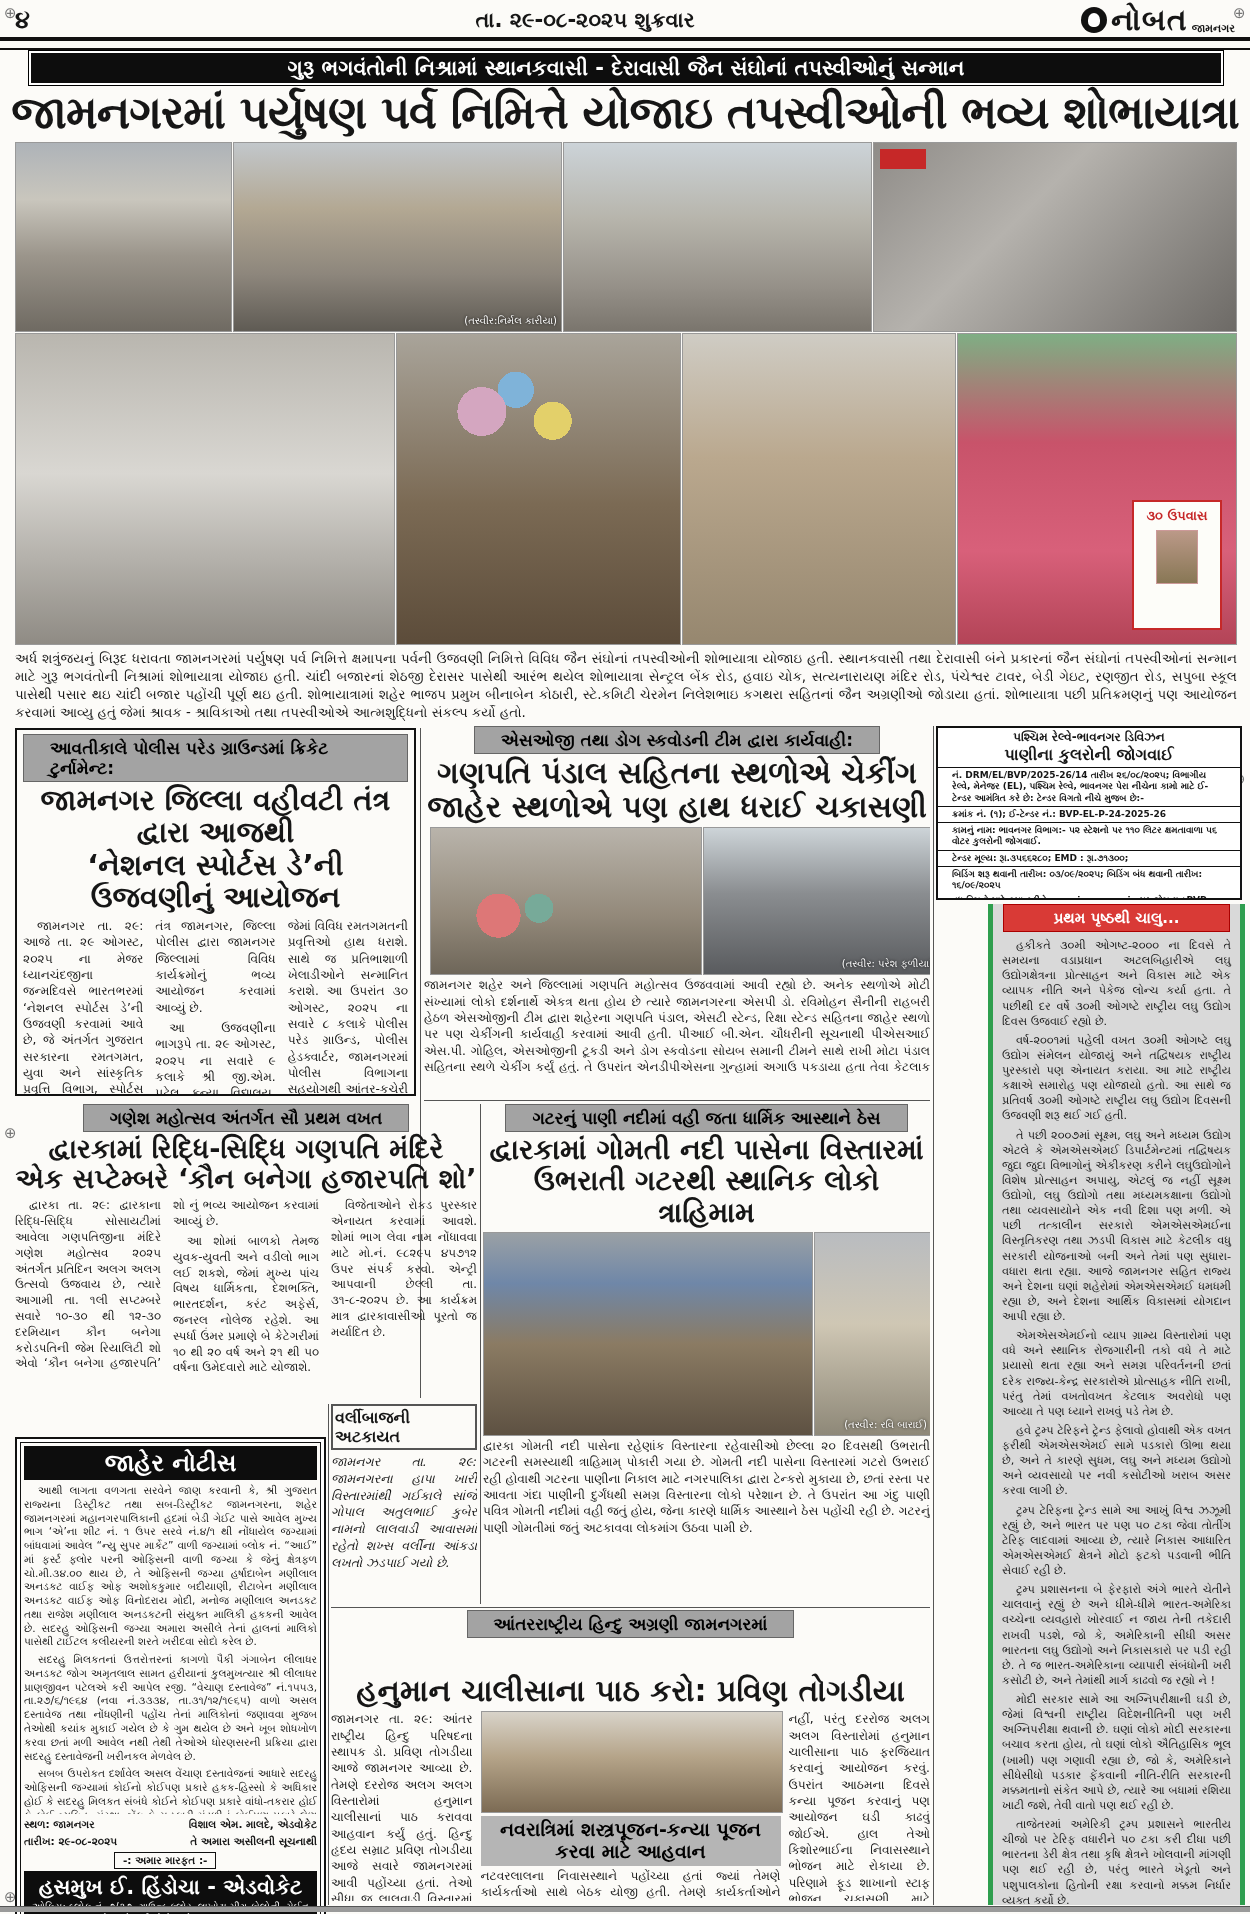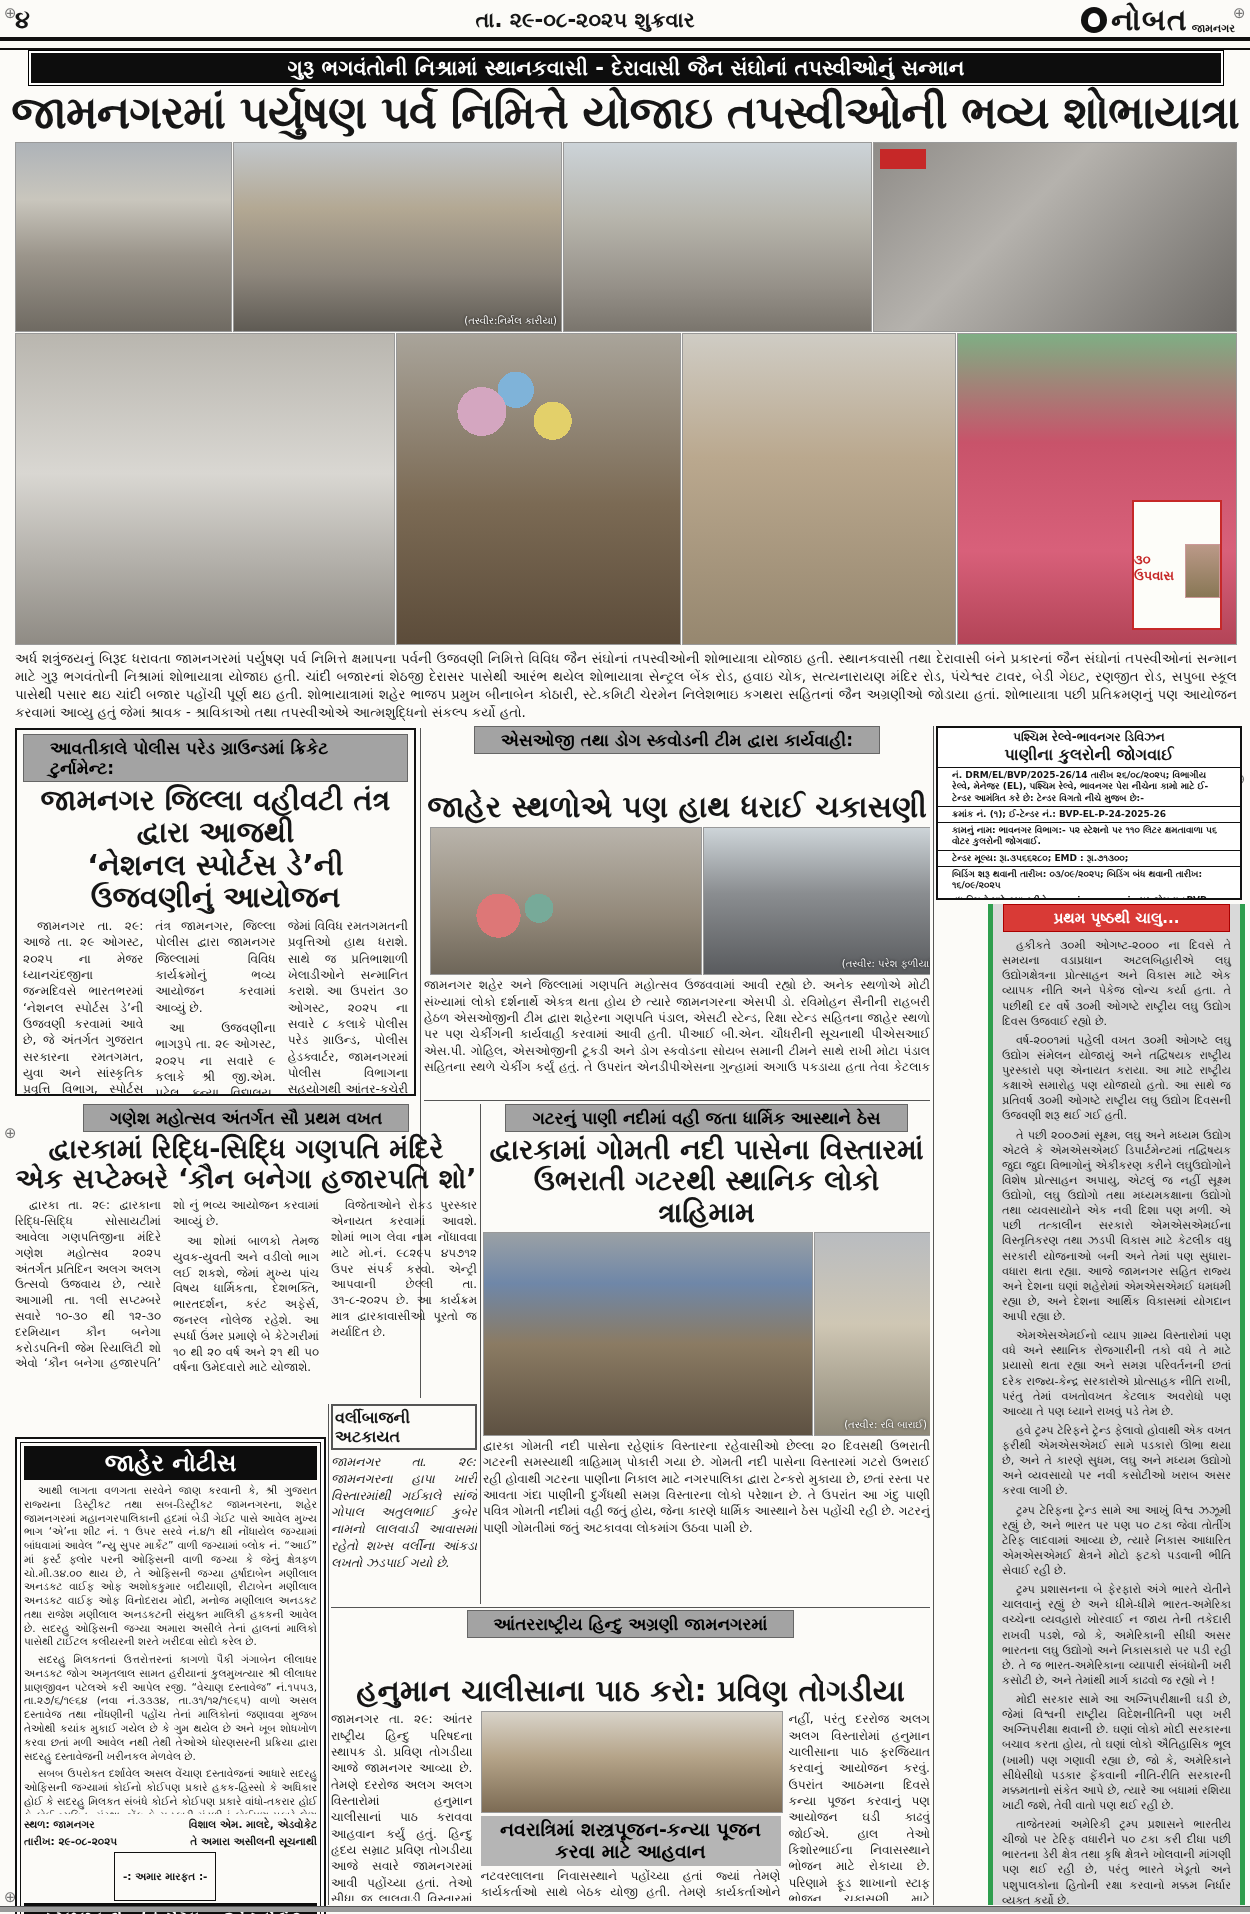--- a/index.html
+++ b/index.html
@@ -18,21 +18,21 @@
   .rule-double{position:absolute;left:0;top:37px;width:1250px;height:7px;border-top:4px solid #111;border-bottom:2px solid #111;}
   .top-banner{position:absolute;left:28px;top:50px;width:1194px;height:34px;background:#0d0d0d;color:#fff;
               display:flex;align-items:center;justify-content:center;font-size:21px;font-weight:bold;border:1px solid #000;box-shadow:0 0 0 2px #fff inset;}
   .main-headline{position:absolute;left:10px;top:86px;width:1230px;margin:0;text-align:center;
                  font-size:45px;font-weight:bold;letter-spacing:-1px;}
   
   .ph{position:absolute;overflow:hidden;border:1px solid #999;}
   .credit{position:absolute;right:4px;bottom:4px;color:#fff;font-size:10px;text-shadow:0 0 3px #000;}
   .badge-red{position:absolute;left:6px;top:6px;width:46px;height:20px;background:#c62828;}
   .poster{position:absolute;right:14px;bottom:14px;width:86px;height:120px;background:#fdfdf9;border:2px solid #c62828;
-          display:flex;flex-direction:row;align-items:center;padding-top:6px;}
+          display:flex;flex-direction:column;align-items:center;padding-top:6px;}
   .poster-title{color:#c62828;font-weight:bold;font-size:13px;}
   .poster-photo{width:40px;height:52px;background:linear-gradient(#b98,#875);margin-top:6px;border:1px solid #c99;}
   
   .ph-cars{background:linear-gradient(180deg,#aeb3b8 0%,#c9c6bd 30%,#9b958b 60%,#6f6a62 100%);}
   .ph-proc{background:linear-gradient(180deg,#c2c7cb 0%,#b3a893 35%,#8d867c 70%,#5f5b54 100%);}
   .ph-street{background:linear-gradient(180deg,#ccd3d8 0%,#b7b5ac 40%,#97928a 75%,#7a756d 100%);}
   .ph-arch{background:linear-gradient(135deg,#8f8c88 0%,#b5b2ad 40%,#6d6a66 100%);}
   .ph-band{background:linear-gradient(180deg,#b9b6af 0%,#d9d7d2 45%,#8f8b84 100%);}
   .ph-truck{background:radial-gradient(circle at 30% 25%,#d4a6c0 0 8%,transparent 8%),radial-gradient(circle at 42% 18%,#7fb3d9 0 6%,transparent 6%),radial-gradient(circle at 55% 28%,#e3d06a 0 7%,transparent 7%),linear-gradient(180deg,#a9a49a 0%,#7b6a54 55%,#5c4c3a 100%);}
   .ph-monks{background:linear-gradient(180deg,#cfccc4 0%,#baa88e 40%,#96876f 100%);}
@@ -69,21 +69,21 @@
   .cont-head{margin:0 10px;background:#d93a36;color:#fff;text-align:center;font-weight:bold;font-size:15px;padding:4px 0;border:1px solid #a00;}
   .continued .body-text{padding:6px 9px;font-size:11.3px;}
   
   .art-ganesh{position:absolute;left:15px;top:1104px;width:462px;height:296px;overflow:hidden;}
   .art-ganesh h2.head{font-size:27px;}
   
   .notice{position:absolute;left:15px;top:1437px;width:311px;height:501px;border:2px solid #111;box-shadow:0 0 0 3px #fff inset,0 0 0 4px #111 inset;box-sizing:border-box;padding:7px;overflow:hidden;}
   .notice-title{background:#0d0d0d;color:#fff;text-align:center;font-size:24px;font-weight:bold;padding:3px 0;margin-bottom:4px;}
   .notice .body-text{font-size:10.6px;line-height:1.3;}
   .sign-row{display:flex;justify-content:space-between;font-size:10.5px;font-weight:bold;margin-top:4px;}
-  .via{font-size:10.5px;font-weight:bold;border:1px solid #111;display:inline-block;padding:17px 8px;margin:4px 0 2px 90px;}
+  .via{font-size:10.5px;font-weight:bold;border:1px solid #111;display:inline-block;padding:1px 8px;margin:4px 0 2px 90px;}
   .adv-box{background:#0d0d0d;color:#fff;text-align:center;padding:4px 2px;}
   .adv-name{font-size:21px;font-weight:bold;}
   .adv-addr{font-size:10px;margin-top:2px;}
   
   .art-worli{position:absolute;left:331px;top:1404px;width:146px;height:200px;overflow:hidden;}
   .worli-title{border:2px solid #555;font-size:16px;font-weight:bold;text-align:left;padding:2px 2px;margin-bottom:4px;}
   .art-worli .body-text{font-size:12.5px;font-style:italic;}
   
   .art-gutter{position:absolute;left:483px;top:1104px;width:447px;height:500px;overflow:hidden;}
   .art-gutter h2.head{font-size:28px;}
@@ -166,21 +166,21 @@
     <p>જામનગર તા. ૨૯: આજે તા. ૨૯ ઓગસ્ટ, ૨૦૨૫ ના મેજર ધ્યાનચંદજીના જન્મદિવસે ભારતભરમાં ‘નેશનલ સ્પોર્ટસ ડે’ની ઉજવણી કરવામાં આવે છે, જે અંતર્ગત ગુજરાત સરકારના રમતગમત, યુવા અને સાંસ્કૃતિક પ્રવૃત્તિ વિભાગ, સ્પોર્ટસ ઓથોરિટી ઓફ ગુજરાત, જિલ્લા વહીવટી તંત્ર જામનગર, જિલ્લા પોલીસ દ્વારા જામનગર જિલ્લામાં વિવિધ કાર્યક્રમોનું ભવ્ય આયોજન કરવામાં આવ્યું છે.</p>
         <p>આ ઉજવણીના ભાગરૂપે તા. ૨૯ ઓગસ્ટ, ૨૦૨૫ ના સવારે ૯ કલાકે શ્રી જી.એમ. પટેલ કન્યા વિદ્યાલય, ધ્રોળમાં જિલ્લા કક્ષાનો મુખ્ય કાર્યક્રમ યોજાશે, જેમાં વિવિધ રમતગમતની પ્રવૃત્તિઓ હાથ ધરાશે. સાથે જ પ્રતિભાશાળી ખેલાડીઓને સન્માનિત કરાશે. આ ઉપરાંત ૩૦ ઓગસ્ટ, ૨૦૨૫ ના સવારે ૮ કલાકે પોલીસ પરેડ ગ્રાઉન્ડ, પોલીસ હેડક્વાર્ટર, જામનગરમાં પોલીસ વિભાગના સહયોગથી આંતર-કચેરી ક્રિકેટ ટુર્નામેન્ટનું આયોજન કરવામાં આવ્યું છે, જેમાં વિવિધ સરકારી વિભાગોની ટીમો ભાગ લેશે.</p>
       </div>
   </section>
 
   <section class="art-sog">
     <div class="kicker">
         <span>એસઓજી તથા ડોગ સ્કવોડની ટીમ દ્વારા કાર્યવાહી:</span>
       </div>
     <h2 class="head">
-      <br>
+      <span>ગણપતિ પંડાલ સહિતના સ્થળોએ ચેકીંગ</span><br>
       <span>જાહેર સ્થળોએ પણ હાથ ધરાઈ ચકાસણી</span>
     </h2>
     <div class="sog-photos">
       <div class="ph ph-sog1" style="left:0;top:0;width:270px;height:146px;"></div>
       <div class="ph ph-van" style="left:273px;top:0;width:233px;height:146px;">
         <span class="credit">(તસ્વીર: પરેશ ફળીયા)</span>
       </div>
     </div>
     <p class="body-text" style="margin:0;height:96px;">જામનગર શહેર અને જિલ્લામાં ગણપતિ મહોત્સવ ઉજવવામાં આવી રહ્યો છે. અનેક સ્થળોએ મોટી સંખ્યામાં લોકો દર્શનાર્થે એકત્ર થતા હોય છે ત્યારે જામનગરના એસપી ડો. રવિમોહન સૈનીની રાહબરી હેઠળ એસઓજીની ટીમ દ્વારા શહેરના ગણપતિ પંડાલ, એસટી સ્ટેન્ડ, રિક્ષા સ્ટેન્ડ સહિતના જાહેર સ્થળો પર પણ ચેકીંગની કાર્યવાહી કરવામાં આવી હતી. પીઆઈ બી.એન. ચૌધરીની સૂચનાથી પીએસઆઈ એસ.પી. ગોહિલ, એસઓજીની ટૂકડી અને ડોગ સ્કવોડના સોયબ સમાની ટીમને સાથે રાખી મોટા પંડાલ સહિતના સ્થળે ચેકીંગ કર્યું હતું. તે ઉપરાંત એનડીપીએસના ગુન્હામાં અગાઉ પકડાયા હતા તેવા કેટલાક આરોપીઓને ત્યાં ચકાસણી કરાઈ હતી. જો કે, સમગ્ર કાર્યવાહી દરમિયાન કશું વાંધાજનક મળ્યું ન હતું.</p>
   </section>

